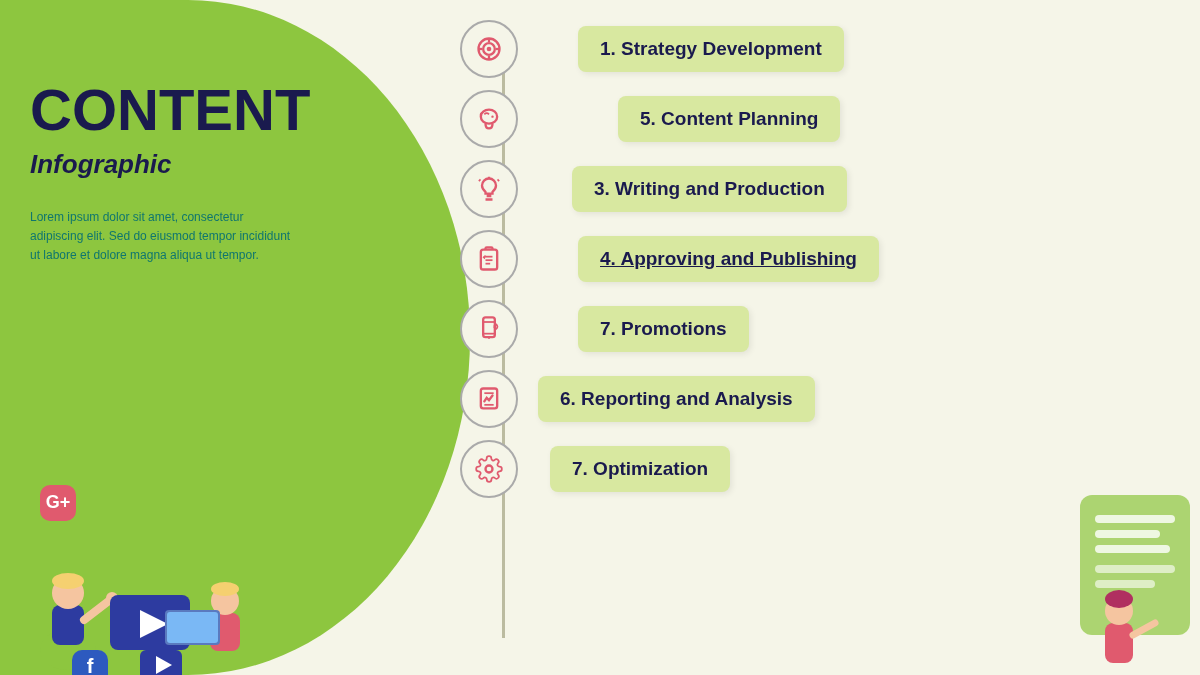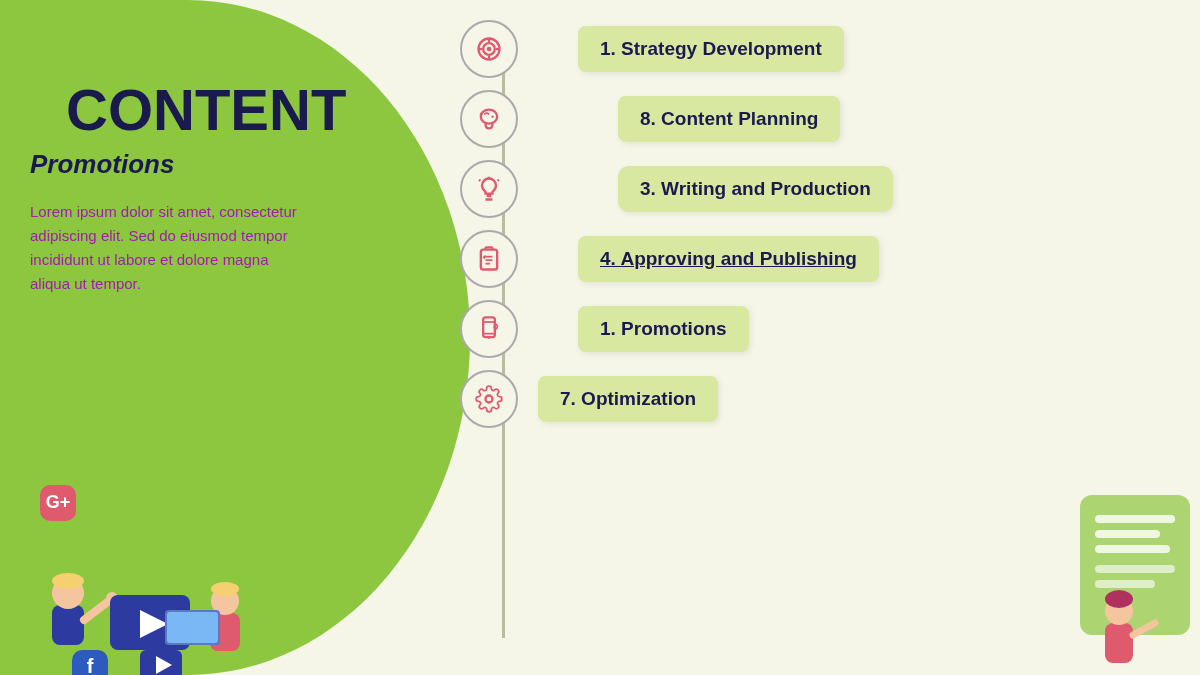--- a/index.html
+++ b/index.html
@@ -45,35 +45,34 @@
       width: 300px;
     }
 
     .main-title {
       font-size: 58px;
       font-weight: 900;
       color: #1a1a4e;
       line-height: 1.05;
       text-transform: uppercase;
       font-family: 'Arial Black', 'Arial', sans-serif;
-      margin-left: 36px;
     }
 
     .subtitle {
       font-size: 26px;
       font-style: italic;
       color: #1a1a4e;
       margin-top: 8px;
       font-weight: 600;
     }
 
     .description {
-      font-size: 15px;
-      color: #a21caf;
-      margin-top: 20px;
+      font-size: 12px;
+      color: #0f766e;
+      margin-top: 28px;
       line-height: 1.6;
       max-width: 270px;
     }
 
     
     .timeline-area {
       position: absolute;
       left: 460px;
       top: 20px;
       width: 680px;
@@ -135,21 +134,21 @@
       font-family: 'Arial Black', 'Arial', sans-serif;
       white-space: nowrap;
       border: none;
       box-shadow: 2px 2px 6px rgba(0,0,0,0.08);
     }
 
     
     .timeline-item:nth-child(1) .step-box { margin-left: 20px; }
     .timeline-item:nth-child(2) .step-box { margin-left: 60px; }
     .timeline-item:nth-child(3) .step-box { margin-left: 100px; }
-    .timeline-item:nth-child(4) .step-box { margin-left: 100px; border-radius: 11px; }
+    .timeline-item:nth-child(4) .step-box { margin-left: 54px; }
     .timeline-item:nth-child(5) .step-box { margin-left: 60px; text-decoration: underline; }
     .timeline-item:nth-child(6) .step-box { margin-left: 60px; }
     .timeline-item:nth-child(7) .step-box { margin-left: 20px; }
 
     
     .illus-left {
       position: absolute;
       left: 10px;
       bottom: 0px;
       width: 290px;
@@ -171,21 +170,21 @@
 <body>
 
 <div class="left-panel"></div>
 
 <div class="right-bg"></div>
 
 <div class="title-area">
   <div class="main-title">
     <span>CONTENT</span><br>
   </div>
-  <div class="subtitle">Promotions</div>
+  <div class="subtitle">Infographic</div>
   <div class="description">Lorem ipsum dolor sit amet, consectetur adipiscing elit. Sed do eiusmod tempor incididunt ut labore et dolore magna aliqua ut tempor.</div>
 </div>
 
 <div class="timeline-area">
   <div class="v-line"></div>
 
   <div class="timeline-item">
     <div class="icon-circle">
 
       <svg viewBox="0 0 24 24" fill="none" xmlns="http://www.w3.org/2000/svg">
@@ -205,21 +204,21 @@
     <div class="icon-circle">
 
       <svg viewBox="0 0 24 24" fill="none" xmlns="http://www.w3.org/2000/svg">
         <ellipse cx="12" cy="10" rx="7" ry="6" stroke="#e05a6e" stroke-width="2"></ellipse>
         <path d="M9 16 Q9 20 12 20 Q15 20 15 16" stroke="#e05a6e" stroke-width="2" fill="none"></path>
         <path d="M8 8 Q10 6 12 8" stroke="#e05a6e" stroke-width="1.5" fill="none"></path>
         <circle cx="15" cy="10" r="1" fill="#e05a6e"></circle>
         <path d="M5 10 Q4 7 7 6" stroke="#e05a6e" stroke-width="1.5" fill="none"></path>
       </svg>
     </div>
-    <div class="step-box">8. Content Planning</div>
+    <div class="step-box">5. Content Planning</div>
   </div>
 
   <div class="timeline-item">
     <div class="icon-circle">
 
       <svg viewBox="0 0 24 24" fill="none" xmlns="http://www.w3.org/2000/svg">
         <path d="M9 21h6M10 18h4M12 3C8.686 3 6 5.686 6 9c0 2.21 1.5 4.2 3 5.5V16h6v-1.5C16.5 13.2 18 11.21 18 9c0-3.314-2.686-6-6-6z" stroke="#e05a6e" stroke-width="2" fill="none"></path>
         <line x1="12" y1="3" x2="12" y2="1.5" stroke="#e05a6e" stroke-width="2"></line>
         <line x1="4.5" y1="5" x2="3.5" y2="4" stroke="#e05a6e" stroke-width="2"></line>
         <line x1="19.5" y1="5" x2="20.5" y2="4" stroke="#e05a6e" stroke-width="2"></line>
@@ -248,23 +247,35 @@
 
       <svg viewBox="0 0 24 24" fill="none" xmlns="http://www.w3.org/2000/svg">
         <rect x="7" y="2" width="10" height="17" rx="2" stroke="#e05a6e" stroke-width="2"></rect>
         <line x1="7" y1="6" x2="17" y2="6" stroke="#e05a6e" stroke-width="1.5"></line>
         <line x1="7" y1="16" x2="17" y2="16" stroke="#e05a6e" stroke-width="1.5"></line>
         <circle cx="12" cy="19.5" r="1" fill="#e05a6e"></circle>
         <path d="M16 9 Q18 10 16 11" stroke="#e05a6e" stroke-width="1.5" fill="none"></path>
         <path d="M17.5 7.5 Q21 10 17.5 12.5" stroke="#e05a6e" stroke-width="1.5" fill="none"></path>
       </svg>
     </div>
-    <div class="step-box">1. Promotions</div>
-  </div>
-
+    <div class="step-box">7. Promotions</div>
+  </div>
+
+  <div class="timeline-item">
+    <div class="icon-circle">
+
+      <svg viewBox="0 0 24 24" fill="none" xmlns="http://www.w3.org/2000/svg">
+        <rect x="5" y="3" width="14" height="17" rx="2" stroke="#e05a6e" stroke-width="2"></rect>
+        <path d="M8 14 L10 11 L12 13 L15 9" stroke="#e05a6e" stroke-width="2" fill="none" stroke-linecap="round"></path>
+        <line x1="8" y1="17" x2="16" y2="17" stroke="#e05a6e" stroke-width="1.5"></line>
+        <line x1="8" y1="7" x2="16" y2="7" stroke="#e05a6e" stroke-width="1.5"></line>
+      </svg>
+    </div>
+    <div class="step-box">6. Reporting and Analysis</div>
+  </div>
 
   <div class="timeline-item">
     <div class="icon-circle">
 
       <svg viewBox="0 0 24 24" fill="none" xmlns="http://www.w3.org/2000/svg">
         <circle cx="12" cy="12" r="3" stroke="#e05a6e" stroke-width="2"></circle>
         <path d="M19.4 15a1.65 1.65 0 0 0 .33 1.82l.06.06a2 2 0 0 1-2.83 2.83l-.06-.06a1.65 1.65 0 0 0-1.82-.33 1.65 1.65 0 0 0-1 1.51V21a2 2 0 0 1-4 0v-.09A1.65 1.65 0 0 0 9 19.4a1.65 1.65 0 0 0-1.82.33l-.06.06a2 2 0 0 1-2.83-2.83l.06-.06A1.65 1.65 0 0 0 4.68 15a1.65 1.65 0 0 0-1.51-1H3a2 2 0 0 1 0-4h.09A1.65 1.65 0 0 0 4.6 9a1.65 1.65 0 0 0-.33-1.82l-.06-.06a2 2 0 0 1 2.83-2.83l.06.06A1.65 1.65 0 0 0 9 4.68a1.65 1.65 0 0 0 1-1.51V3a2 2 0 0 1 4 0v.09a1.65 1.65 0 0 0 1 1.51 1.65 1.65 0 0 0 1.82-.33l.06-.06a2 2 0 0 1 2.83 2.83l-.06.06A1.65 1.65 0 0 0 19.4 9a1.65 1.65 0 0 0 1.51 1H21a2 2 0 0 1 0 4h-.09a1.65 1.65 0 0 0-1.51 1z" stroke="#e05a6e" stroke-width="1.5" fill="none"></path>
       </svg>
     </div>
     <div class="step-box">7. Optimization</div>

